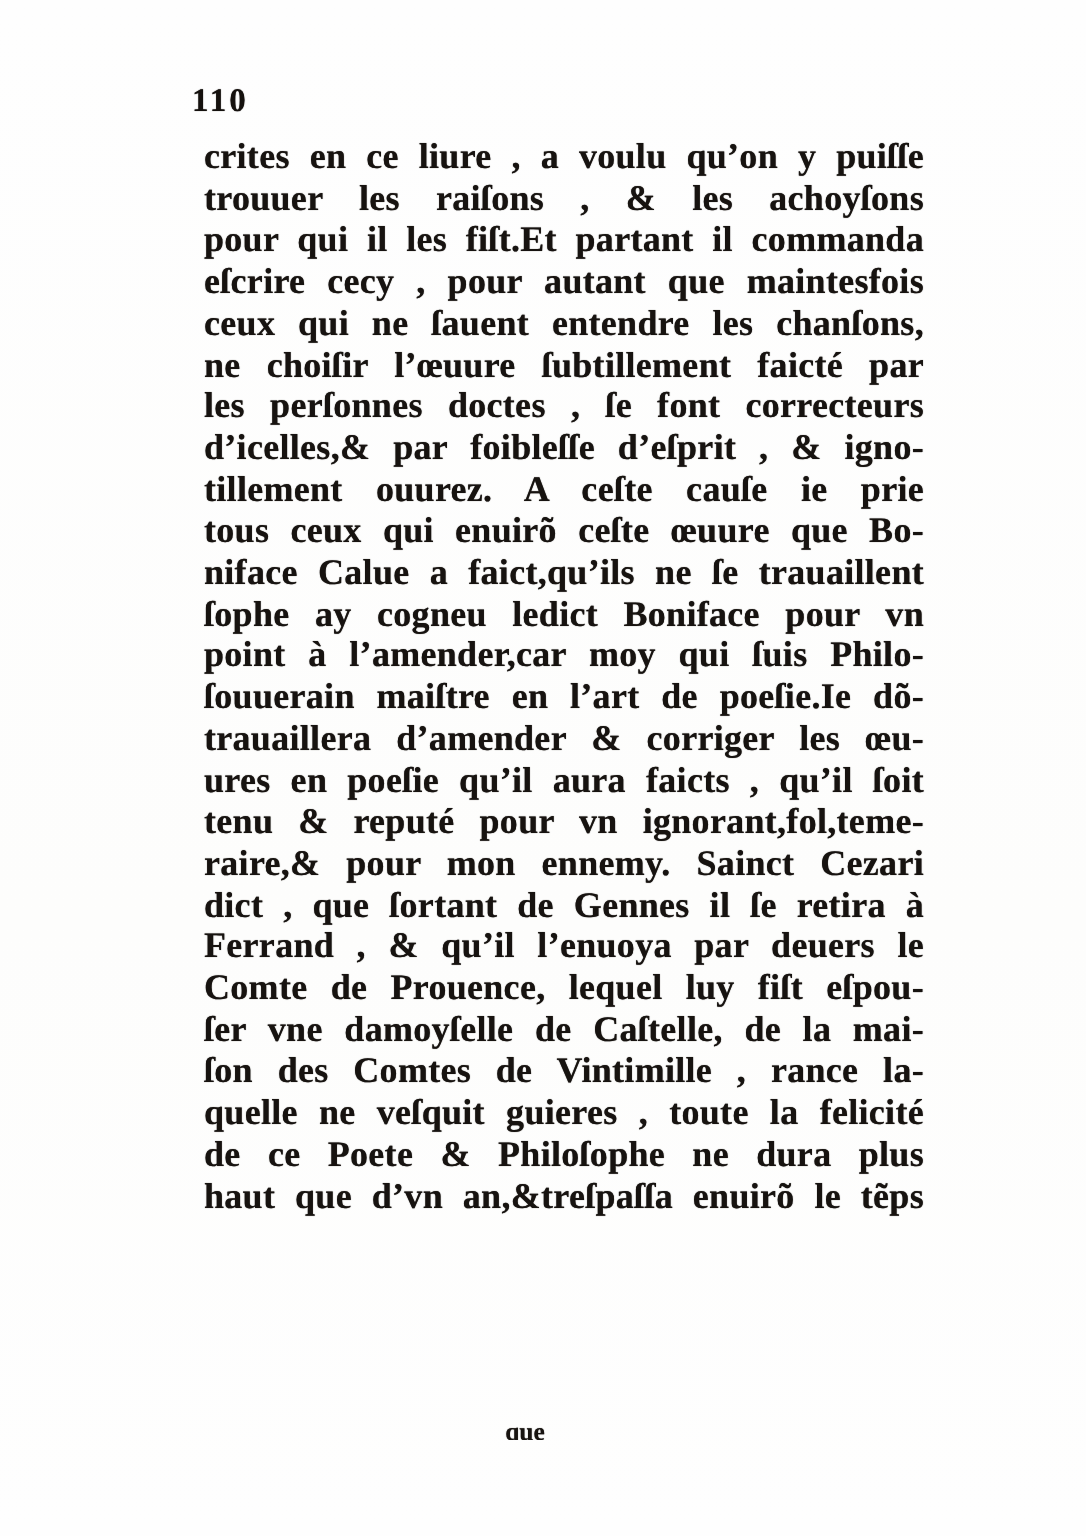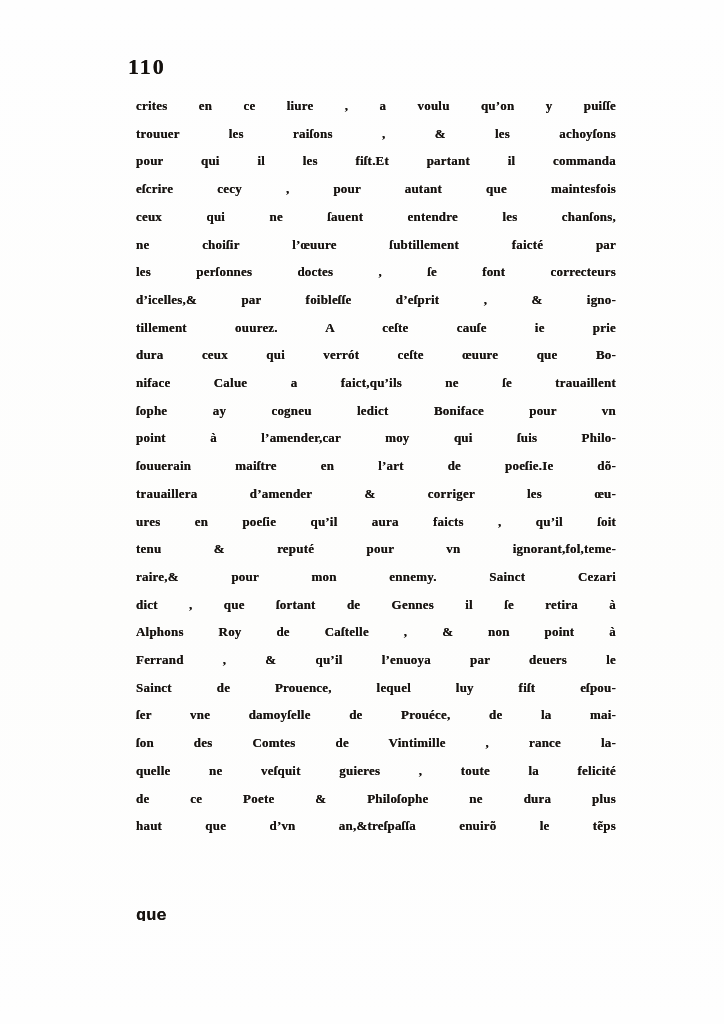--- a/index.html
+++ b/index.html
@@ -26,39 +26,38 @@
     color: #15110e;
     text-shadow: 0 0 0.6px rgba(20, 16, 12, 0.85);
   }
   .text-block {
     position: absolute;
     left: 136px;
     top: 92px;
     width: 480px;
   }
   .line {
-    font-size: 13px;
+    font-size: 24px;
     line-height: 27.7px;
     font-weight: 700;
     text-align: justify;
     text-align-last: justify;
     -moz-text-align-last: justify;
     white-space: normal;
     letter-spacing: 0.2px;
     text-shadow: 0 0 0.6px rgba(20, 16, 12, 0.8);
   }
   .catchword-row {
     position: absolute;
     left: 136px;
-    top: 906px;
+    top: 945px;
     width: 480px;
     height: 15px;
     overflow: hidden;
-    text-align: left;
-    font-family: Liberation Mono, monospace;
+    text-align: center;
   }
   .catchword {
     display: inline-block;
     margin-right: 52px;
     font-size: 17px;
     font-weight: 700;
     line-height: 20px;
     text-shadow: 0 0 0.6px rgba(20, 16, 12, 0.8);
   }
 </style>
@@ -72,34 +71,33 @@
 
   <div class="line">crites en ce liure , a voulu qu’on y puiſſe</div>
       <div class="line">trouuer les raiſons , &amp; les achoyſons</div>
       <div class="line">pour qui il les fiſt.Et partant il commanda</div>
       <div class="line">eſcrire cecy , pour autant que maintesfois</div>
       <div class="line">ceux qui ne ſauent entendre les chanſons,</div>
       <div class="line">ne choiſir l’œuure ſubtillement faicté par</div>
       <div class="line">les perſonnes doctes , ſe font correcteurs</div>
       <div class="line">d’icelles,&amp; par foibleſſe d’eſprit , &amp; igno-</div>
       <div class="line">tillement ouurez.    A ceſte cauſe ie prie</div>
-      <div class="line">dura ceux qui verrót ceſte œuure que Bo-</div>
+      <div class="line">tous ceux qui enuirõ ceſte œuure que Bo-</div>
       <div class="line">niface Calue a faict,qu’ils ne ſe trauaillent</div>
       <div class="line">ſophe ay cogneu ledict Boniface pour vn</div>
       <div class="line">point à l’amender,car moy qui ſuis Philo-</div>
       <div class="line">ſouuerain maiſtre en l’art de poeſie.Ie dõ-</div>
       <div class="line">trauaillera d’amender &amp; corriger les œu-</div>
       <div class="line">ures en poeſie qu’il aura faicts , qu’il ſoit</div>
       <div class="line">tenu &amp; reputé pour vn ignorant,fol,teme-</div>
       <div class="line">raire,&amp; pour mon ennemy. Sainct Cezari</div>
       <div class="line">dict , que ſortant de Gennes il ſe retira à</div>
-      <div class="line">Alphons Roy de Caſtelle , &amp; non point à</div>
       <div class="line">Ferrand , &amp; qu’il l’enuoya par deuers le</div>
-      <div class="line">Sainct de Prouence, lequel luy fiſt eſpou-</div>
-      <div class="line">ſer vne damoyſelle de Prouéce, de la mai-</div>
+      <div class="line">Comte de Prouence, lequel luy fiſt eſpou-</div>
+      <div class="line">ſer vne damoyſelle de Caſtelle, de la mai-</div>
       <div class="line">ſon des Comtes de Vintimille , rance la-</div>
       <div class="line">quelle ne veſquit guieres , toute la felicité</div>
       <div class="line">de ce Poete &amp; Philoſophe ne dura plus</div>
       <div class="line">haut que d’vn an,&amp;treſpaſſa enuirõ le tẽps</div>
     </div>
 
   <div class="catchword-row">
     <span class="catchword">que</span>
   </div>
 </div>

